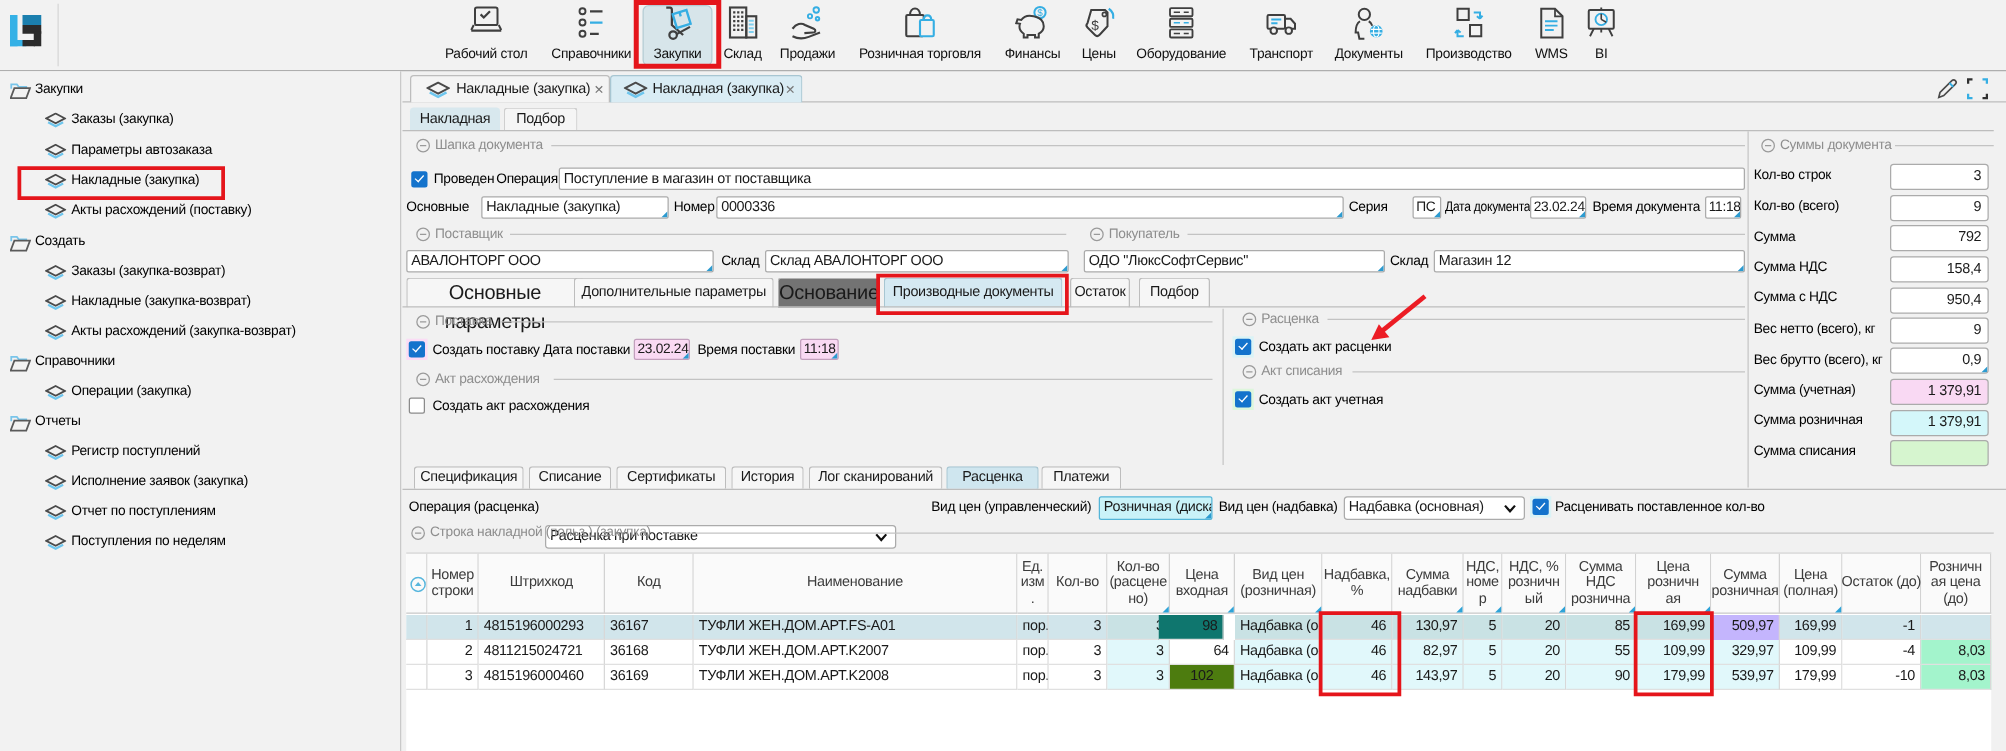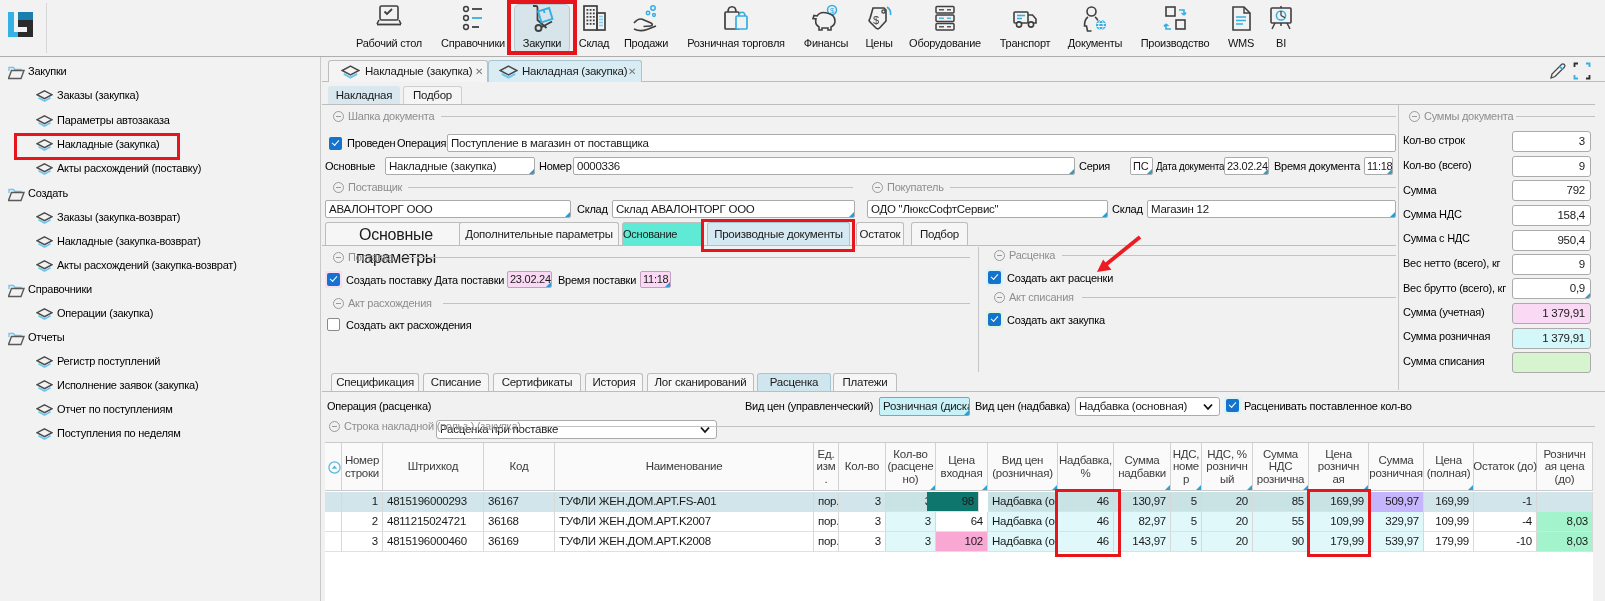--- a/index.html
+++ b/index.html
@@ -355,21 +355,21 @@
 <div class="grp-lbl" style="left:887px;top:181px">Покупатель</div>
 <div class="grp-line" style="left:950px;top:187px;width:446px"></div>
 <div class="fld mark" style="left:325px;top:200px;width:246px;height:18px;font-size:11.5px;line-height:16px">АВАЛОНТОРГ ООО</div>
 <div class="lbl" style="left:577px;top:203px">Склад</div>
 <div class="fld mark" style="left:612px;top:200px;width:243px;height:18px;font-size:11.5px;line-height:16px">Склад АВАЛОНТОРГ ООО</div>
 <div class="fld mark" style="left:867px;top:200px;width:241px;height:18px;font-size:11.5px;line-height:16px">ОДО "ЛюксСофтСервис"</div>
 <div class="lbl" style="left:1112px;top:203px">Склад</div>
 <div class="fld mark" style="left:1147px;top:200px;width:249px;height:18px;font-size:11.5px;line-height:16px">Магазин 12</div>
 <div class="abs" style="left:325px;top:222px;width:142px;height:24px;background:#f6f6f6;border:1px solid #bdbdbd;border-bottom:none;border-radius:3px 3px 0 0;text-align:center;line-height:23px;font-size:16px">Основные параметры</div>
 <div class="abs" style="left:459px;top:222px;width:160px;height:24px;background:#f6f6f6;border:1px solid #bdbdbd;border-bottom:none;border-radius:3px 3px 0 0;text-align:center;line-height:23px;font-size:11.5px">Дополнительные параметры</div>
-<div class="abs" style="left:622px;top:222px;width:82px;height:24px;background:#5eead4;border:1px solid #bdbdbd;border-bottom:none;border-radius:3px 3px 0 0;text-align:left;line-height:23px;font-size:11px">Основание</div>
+<div class="abs" style="left:622px;top:222px;width:82px;height:24px;background:#737373;border:1px solid #bdbdbd;border-bottom:none;border-radius:3px 3px 0 0;text-align:right;line-height:23px;font-size:16px">Основание</div>
 <div class="abs" style="left:707px;top:222px;width:143px;height:24px;background:#d5e9f2;border:1px solid #a8c6d2;border-bottom:none;border-radius:3px 3px 0 0;text-align:center;line-height:23px;font-size:11.5px">Производные документы</div>
 <div class="abs" style="left:856px;top:222px;width:48px;height:24px;background:#f6f6f6;border:1px solid #bdbdbd;border-bottom:none;border-radius:3px 3px 0 0;text-align:center;line-height:23px;font-size:11.5px">Остаток</div>
 <div class="abs" style="left:911px;top:222px;width:57px;height:24px;background:#f6f6f6;border:1px solid #bdbdbd;border-bottom:none;border-radius:3px 3px 0 0;text-align:center;line-height:23px;font-size:11.5px">Подбор</div>
 <div class="abs" style="left:322px;top:245px;width:1074px;height:1px;background:#bdbdbd"></div>
 <div class="redbox" style="left:701px;top:219px;width:154px;height:33px"></div>
 <div class="minus-ic" style="left:333px;top:252px"></div>
 <div class="grp-lbl" style="left:348px;top:251px">Поставка</div>
 <div class="grp-line" style="left:400px;top:257px;width:570px"></div>
 <div class="abs" style="left:325px;top:271px;width:17px;height:17px;background:#fbdcf5"></div>
 <div class="cb on" style="left:327px;top:273px"></div>
@@ -387,21 +387,21 @@
 <div class="grp-lbl" style="left:1009px;top:249px">Расценка</div>
 <div class="grp-line" style="left:1062px;top:255px;width:334px"></div>
 <div class="abs" style="left:986px;top:269px;width:17px;height:17px;background:#daf3f6"></div>
 <div class="cb on" style="left:988px;top:271px"></div>
 <div class="lbl" style="left:1007px;top:272px">Создать акт расценки</div>
 <div class="minus-ic" style="left:994px;top:292px"></div>
 <div class="grp-lbl" style="left:1009px;top:291px">Акт списания</div>
 <div class="grp-line" style="left:1082px;top:297px;width:314px"></div>
 <div class="abs" style="left:986px;top:311px;width:17px;height:17px;background:#ddf6dc"></div>
 <div class="cb on" style="left:988px;top:313px"></div>
-<div class="lbl" style="left:1007px;top:314px">Создать акт закупка</div>
+<div class="lbl" style="left:1007px;top:314px">Создать акт учетная</div>
 <svg class="abs" style="left:1088px;top:231px" width="58" height="46" viewBox="0 0 58 46">
 <path d="M52 6 L18 33.5" stroke="#ec1c24" stroke-width="3.8" fill="none"></path>
 <path d="M9 41 L23.5 38.7 L15.1 28.4 Z" fill="#ec1c24"></path>
   </svg>
 <div class="abs" style="left:1398px;top:105px;width:1px;height:285px;background:#c6c6c6"></div>
 <div class="minus-ic" style="left:1409px;top:111px"></div>
 <div class="grp-lbl" style="left:1424px;top:110px">Суммы документа</div>
 <div class="grp-line" style="left:1516px;top:116px;width:79px"></div>
 <div class="lbl" style="left:1403px;top:134px">Кол-во строк</div>
 <div class="fld" style="left:1512px;top:131px;width:79px;height:21px;font-size:11.5px;line-height:19px;text-align:right;padding:0 5px;background:#fff;border-radius:3px">3</div>
@@ -512,21 +512,21 @@
 <div class="abs" style="left:1474px;top:512px;width:63px;height:20px;background:#fff;border-right:1px solid #d8d8d8;border-bottom:1px solid #e0e0e0;font-size:11.5px;line-height:19px;text-align:right;padding:0 4px;overflow:hidden;white-space:nowrap">-4</div>
 <div class="abs" style="left:1537px;top:512px;width:56px;height:20px;background:#a3f4cc;border-right:1px solid #d8d8d8;border-bottom:1px solid #e0e0e0;font-size:11.5px;line-height:19px;text-align:right;padding:0 4px;overflow:hidden;white-space:nowrap">8,03</div>
 <div class="abs" style="left:325px;top:512px;width:17px;height:20px;background:#fff;border-right:1px solid #d8d8d8;border-bottom:1px solid #e0e0e0"></div>
 <div class="abs" style="left:342px;top:532px;width:41px;height:20px;background:#fff;border-right:1px solid #d8d8d8;border-bottom:1px solid #e0e0e0;font-size:11.5px;line-height:19px;text-align:right;padding:0 4px;overflow:hidden;white-space:nowrap">3</div>
 <div class="abs" style="left:383px;top:532px;width:101px;height:20px;background:#fff;border-right:1px solid #d8d8d8;border-bottom:1px solid #e0e0e0;font-size:11.5px;line-height:19px;text-align:left;padding:0 4px;overflow:hidden;white-space:nowrap">4815196000460</div>
 <div class="abs" style="left:484px;top:532px;width:71px;height:20px;background:#fff;border-right:1px solid #d8d8d8;border-bottom:1px solid #e0e0e0;font-size:11.5px;line-height:19px;text-align:left;padding:0 4px;overflow:hidden;white-space:nowrap">36169</div>
 <div class="abs" style="left:555px;top:532px;width:259px;height:20px;background:#fff;border-right:1px solid #d8d8d8;border-bottom:1px solid #e0e0e0;font-size:11.5px;line-height:19px;text-align:left;padding:0 4px;overflow:hidden;white-space:nowrap">ТУФЛИ ЖЕН.ДОМ.АРТ.K2008</div>
 <div class="abs" style="left:814px;top:532px;width:25px;height:20px;background:#fff;border-right:1px solid #d8d8d8;border-bottom:1px solid #e0e0e0;font-size:11.5px;line-height:19px;text-align:left;padding:0 4px;overflow:hidden;white-space:nowrap">пор.</div>
 <div class="abs" style="left:839px;top:532px;width:47px;height:20px;background:#fff;border-right:1px solid #d8d8d8;border-bottom:1px solid #e0e0e0;font-size:11.5px;line-height:19px;text-align:right;padding:0 4px;overflow:hidden;white-space:nowrap">3</div>
 <div class="abs" style="left:886px;top:532px;width:50px;height:20px;background:#e1f8fb;border-right:1px solid #d8d8d8;border-bottom:1px solid #e0e0e0;font-size:11.5px;line-height:19px;text-align:right;padding:0 4px;overflow:hidden;white-space:nowrap">3</div>
-<div class="abs" style="left:936px;top:532px;width:52px;height:20px;background:#f9a8d4;border-right:1px solid #d8d8d8;border-bottom:1px solid #e0e0e0;font-size:11.5px;line-height:19px;text-align:right;padding:0 4px;overflow:hidden;white-space:nowrap">102</div>
+<div class="abs" style="left:936px;top:532px;width:52px;height:20px;background:#4d7c0f;border-right:1px solid #d8d8d8;border-bottom:1px solid #e0e0e0;font-size:11.5px;line-height:19px;text-align:center;padding:0 4px;overflow:hidden;white-space:nowrap">102</div>
 <div class="abs" style="left:988px;top:532px;width:70px;height:20px;background:#e1f8fb;border-right:1px solid #d8d8d8;border-bottom:1px solid #e0e0e0;font-size:11.5px;line-height:19px;text-align:left;padding:0 4px;overflow:hidden;white-space:nowrap">Надбавка (ос</div>
 <div class="abs" style="left:1058px;top:532px;width:56px;height:20px;background:#e1f8fb;border-right:1px solid #d8d8d8;border-bottom:1px solid #e0e0e0;font-size:11.5px;line-height:19px;text-align:right;padding:0 4px;overflow:hidden;white-space:nowrap">46</div>
 <div class="abs" style="left:1114px;top:532px;width:57px;height:20px;background:#e1f8fb;border-right:1px solid #d8d8d8;border-bottom:1px solid #e0e0e0;font-size:11.5px;line-height:19px;text-align:right;padding:0 4px;overflow:hidden;white-space:nowrap">143,97</div>
 <div class="abs" style="left:1171px;top:532px;width:31px;height:20px;background:#e1f8fb;border-right:1px solid #d8d8d8;border-bottom:1px solid #e0e0e0;font-size:11.5px;line-height:19px;text-align:right;padding:0 4px;overflow:hidden;white-space:nowrap">5</div>
 <div class="abs" style="left:1202px;top:532px;width:51px;height:20px;background:#e1f8fb;border-right:1px solid #d8d8d8;border-bottom:1px solid #e0e0e0;font-size:11.5px;line-height:19px;text-align:right;padding:0 4px;overflow:hidden;white-space:nowrap">20</div>
 <div class="abs" style="left:1253px;top:532px;width:56px;height:20px;background:#e1f8fb;border-right:1px solid #d8d8d8;border-bottom:1px solid #e0e0e0;font-size:11.5px;line-height:19px;text-align:right;padding:0 4px;overflow:hidden;white-space:nowrap">90</div>
 <div class="abs" style="left:1309px;top:532px;width:60px;height:20px;background:#e1f8fb;border-right:1px solid #d8d8d8;border-bottom:1px solid #e0e0e0;font-size:11.5px;line-height:19px;text-align:right;padding:0 4px;overflow:hidden;white-space:nowrap">179,99</div>
 <div class="abs" style="left:1369px;top:532px;width:55px;height:20px;background:#e1f8fb;border-right:1px solid #d8d8d8;border-bottom:1px solid #e0e0e0;font-size:11.5px;line-height:19px;text-align:right;padding:0 4px;overflow:hidden;white-space:nowrap">539,97</div>
 <div class="abs" style="left:1424px;top:532px;width:50px;height:20px;background:#fff;border-right:1px solid #d8d8d8;border-bottom:1px solid #e0e0e0;font-size:11.5px;line-height:19px;text-align:right;padding:0 4px;overflow:hidden;white-space:nowrap">179,99</div>
 <div class="abs" style="left:1474px;top:532px;width:63px;height:20px;background:#fff;border-right:1px solid #d8d8d8;border-bottom:1px solid #e0e0e0;font-size:11.5px;line-height:19px;text-align:right;padding:0 4px;overflow:hidden;white-space:nowrap">-10</div>

